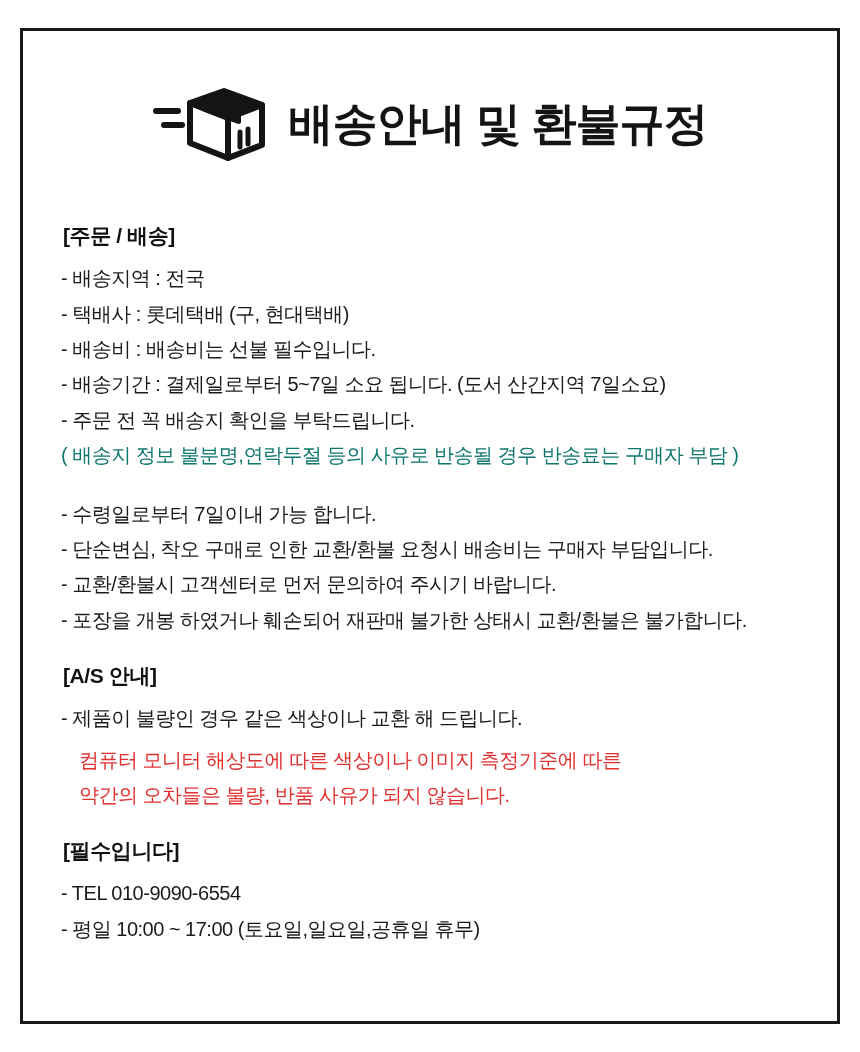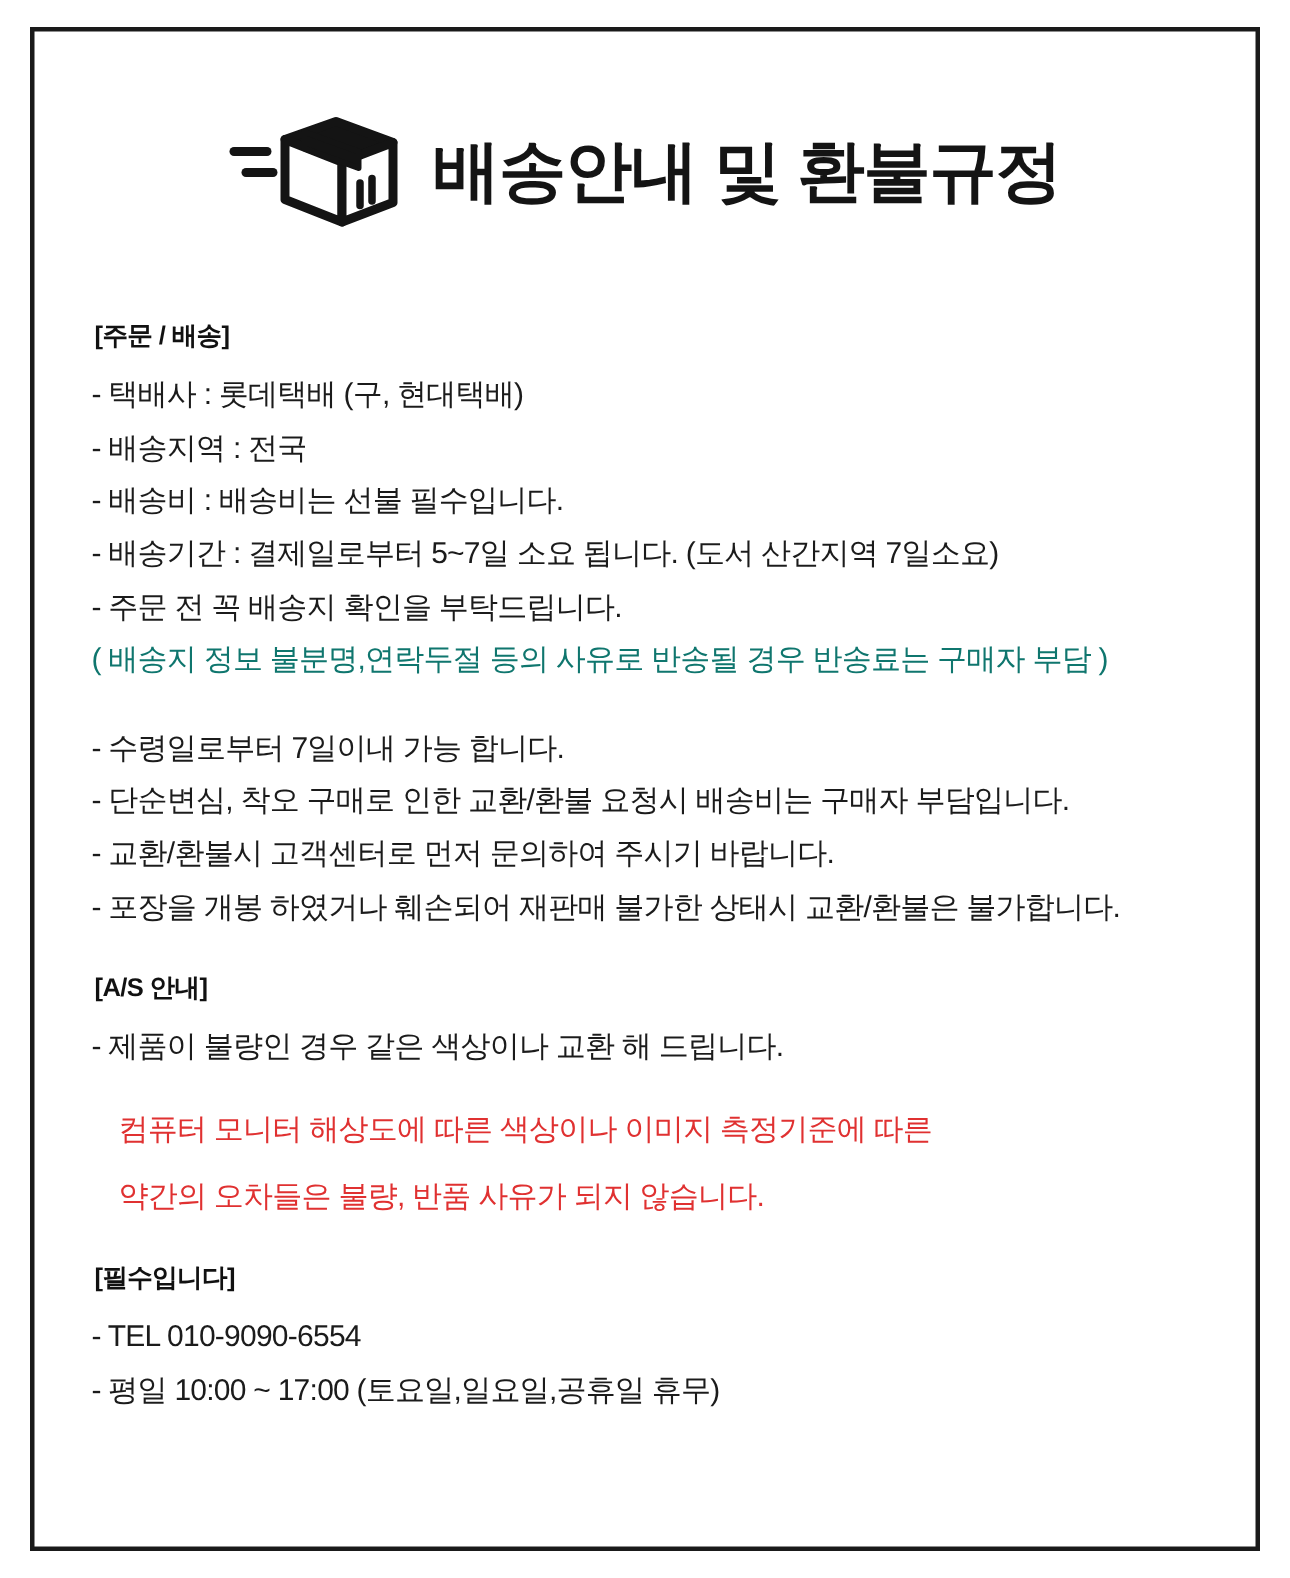--- a/index.html
+++ b/index.html
@@ -11,21 +11,21 @@
     width: 860px;
     height: 1052px;
     font-family: "Liberation Sans", "DejaVu Sans", sans-serif;
     color: #111111;
     -webkit-font-smoothing: antialiased;
   }
   .page {
     box-sizing: border-box;
     width: 860px;
     height: 1052px;
-    padding: 18px 20px;
+    padding: 28px 20px;
     background: #ffffff;
   }
   .frame {
     box-sizing: border-box;
     width: 100%;
     height: 100%;
     border: 3px solid #1a1a1a;
     background: #ffffff;
     padding: 26px 34px 20px 34px;
   }
@@ -55,41 +55,40 @@
   }
 
   
   .section {
     margin-bottom: 26px;
   }
   .section:last-child {
     margin-bottom: 0;
   }
   .section-title {
-    font-size: 17px;
+    font-size: 21px;
     font-weight: 800;
     color: #111111;
     margin: 0 0 12px 6px;
     letter-spacing: -0.4px;
   }
   .line {
     font-size: 20px;
     line-height: 1.62;
     color: #1b1b1b;
     margin: 0 0 3px 4px;
     letter-spacing: -0.5px;
     white-space: nowrap;
   }
   .line.red {
     color: #0f766e;
   }
   .line.red-indent {
     color: #e03131;
     margin-left: 22px;
-    margin-top: 13px;
   }
   .gap-sm {
     height: 6px;
   }
 </style>
 </head>
 <body>
 
 <div class="page">
   <div class="frame">
@@ -107,22 +106,22 @@
             <path d="M4 30 L26 30" stroke-width="6"></path>
             <path d="M12 44 L30 44" stroke-width="6"></path>
           </g>
         </svg>
       </span>
       <h1 class="header-title">배송안내 및 환불규정</h1>
     </div>
 
     <div class="section">
       <div class="section-title">[주문 / 배송]</div>
+      <p class="line">- 배송지역 : 전국</p>
       <p class="line">- 택배사 : 롯데택배 (구, 현대택배)</p>
-      <p class="line">- 배송지역 : 전국</p>
       <p class="line">- 배송비 : 배송비는 선불 필수입니다.</p>
       <p class="line">- 배송기간 : 결제일로부터 5~7일 소요 됩니다. (도서 산간지역 7일소요)</p>
       <p class="line">- 주문 전 꼭 배송지 확인을 부탁드립니다.</p>
       <p class="line red">( 배송지 정보 불분명,연락두절 등의 사유로 반송될 경우 반송료는 구매자 부담 )</p>
     </div>
 
     <div class="section">
       <p class="line">- 수령일로부터 7일이내 가능 합니다.</p>
       <p class="line">- 단순변심, 착오 구매로 인한 교환/환불 요청시 배송비는 구매자 부담입니다.</p>
       <p class="line">- 교환/환불시 고객센터로 먼저 문의하여 주시기 바랍니다.</p>

